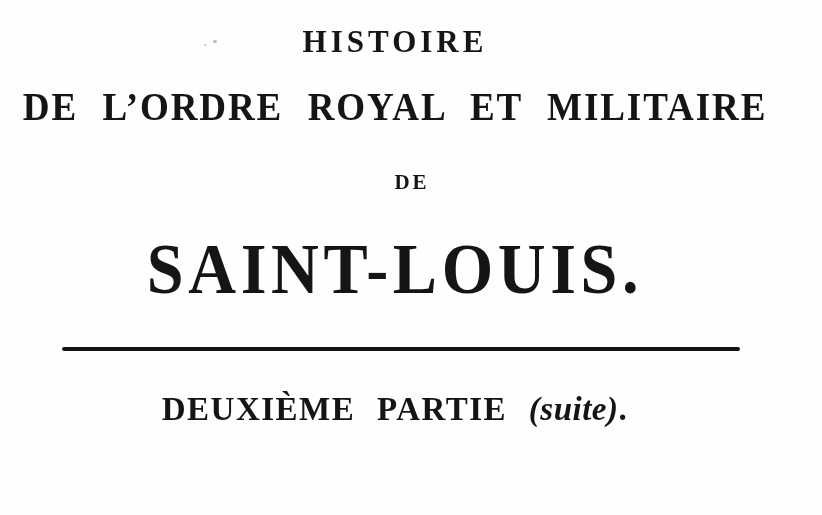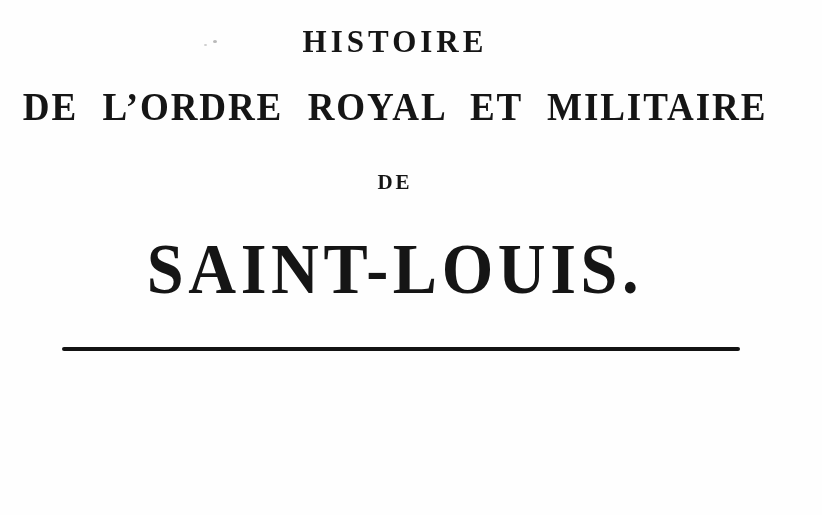--- a/index.html
+++ b/index.html
@@ -35,20 +35,21 @@
     font-size: 39px;
     letter-spacing: 2px;
     word-spacing: 14px;
     transform: scaleX(0.95);
     transform-origin: center;
   }
   .l3 {                      
     top: 170px;
     font-size: 21px;
     letter-spacing: 3px;
+    margin-left: 17px;
   }
   .l4 {                      
     top: 228px;
     font-size: 72px;
     letter-spacing: 5px;
     transform: scaleX(0.92);
     transform-origin: center;
   }
   .rule {
     position: absolute;
@@ -95,18 +96,20 @@
   <div class="line l1">HISTOIRE</div>
 
   <div class="line l2">DE L’ORDRE ROYAL ET MILITAIRE</div>
 
   <div class="line l3">DE</div>
 
   <div class="line l4">SAINT-LOUIS.</div>
 
   <div class="rule"></div>
 
+  <div class="line l5"><span>DEUXIÈME PARTIE</span>
+    <span class="it">(suite)</span><span>.</span></div>
 
 
   <span class="speck speck-1"></span>
   <span class="speck speck-2"></span>
 
 </div>
 
 </body></html>

